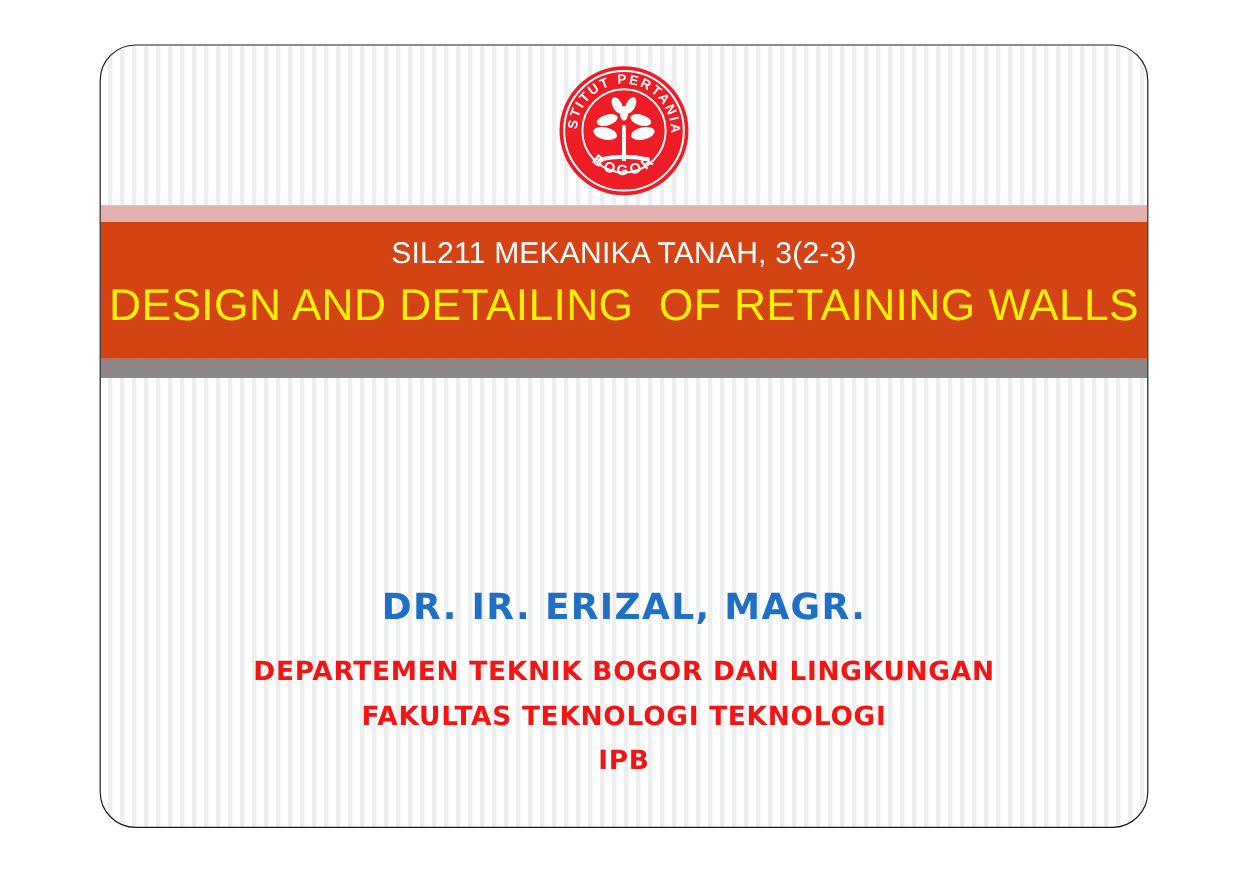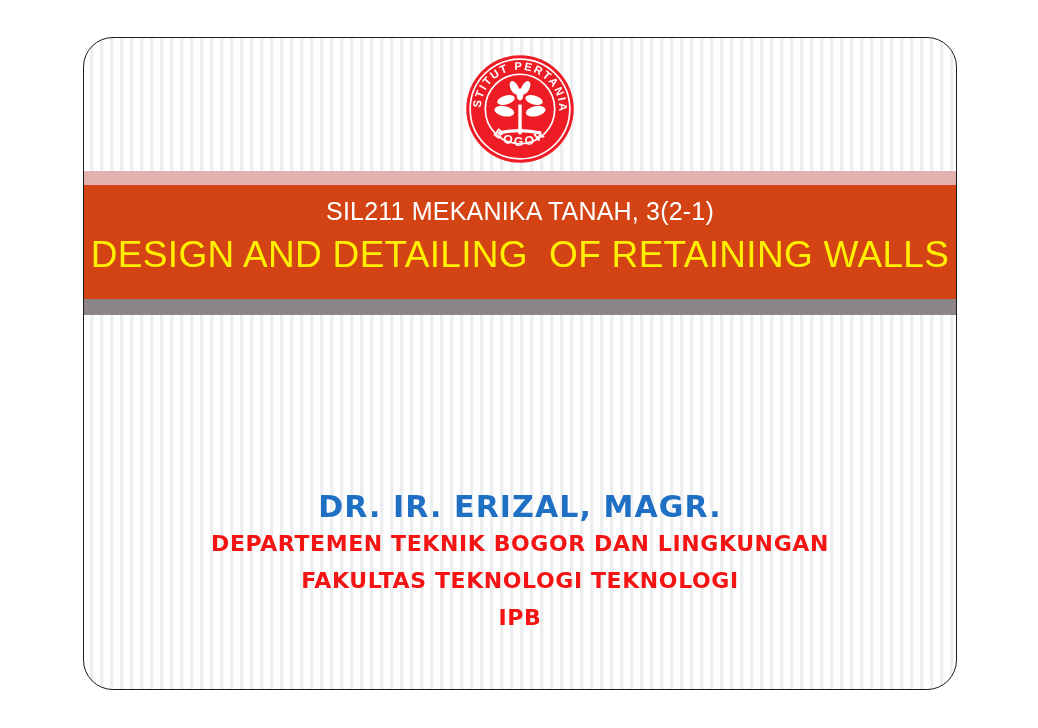--- a/index.html
+++ b/index.html
@@ -110,21 +110,21 @@
     right: 0;
     top: 452px;
     text-align: center;
   }
   #author-name {
     color: #1f6fc4;
     font-family: "DejaVu Sans", sans-serif;
     font-size: 30px;
     font-weight: 700;
     letter-spacing: 1.1px;
-    margin: 0 0 10px 0;
+    margin: 0 0 27px 0;
     line-height: 1.1;
   }
   .affiliation-line {
     color: #f41414;
     font-family: "DejaVu Sans", sans-serif;
     font-size: 22px;
     font-weight: 700;
     letter-spacing: 0.6px;
     line-height: 1.0;
     margin: 0 0 15px 0;
@@ -174,21 +174,21 @@
 
           <path d="M 62,140 Q 100,131 138,140 L 138,146 Q 100,137 62,146 Z"></path>
           <rect x="97" y="133" width="6" height="12"></rect>
         </g>
       </svg>
     </div>
 
     <div id="title-band">
       <div class="band-strip-top"></div>
       <div class="band-body">
-        <p id="course-line">SIL211 MEKANIKA TANAH, 3(2-1)</p>
+        <p id="course-line">SIL211 MEKANIKA TANAH, 3(2-3)</p>
         <h1 id="slide-title">DESIGN AND DETAILING  OF RETAINING WALLS</h1>
       </div>
       <div class="band-strip-bottom"></div>
     </div>
 
     <div id="author-block">
       <p id="author-name">DR. IR. ERIZAL, MAGR.</p>
       <p class="affiliation-line">DEPARTEMEN TEKNIK BOGOR DAN LINGKUNGAN</p>
       <p class="affiliation-line">FAKULTAS TEKNOLOGI TEKNOLOGI</p>
       <p class="affiliation-line">IPB</p>

